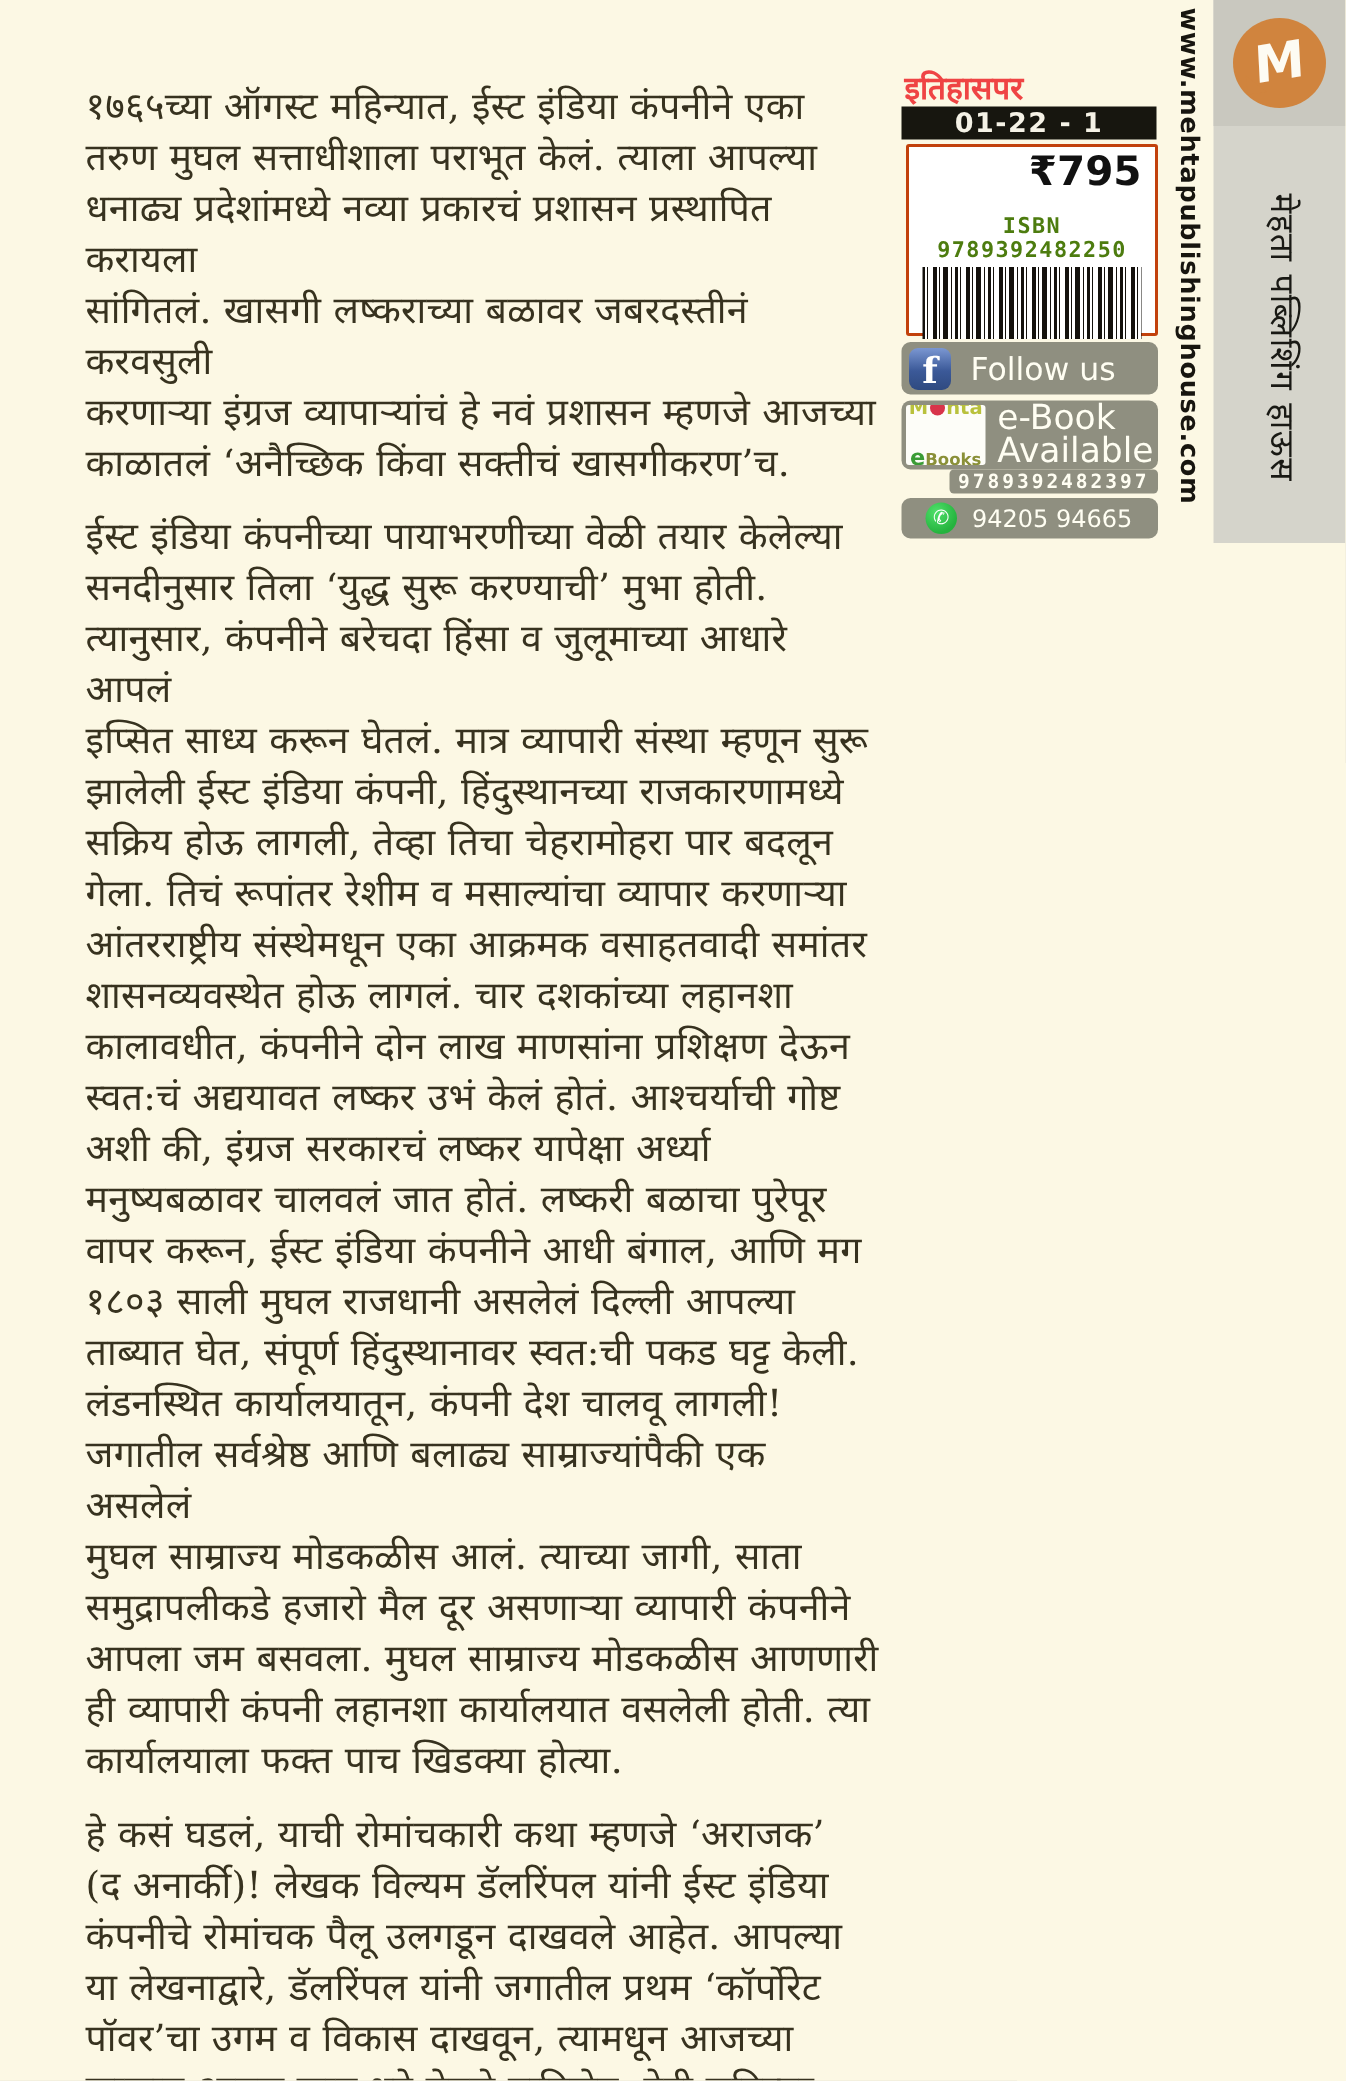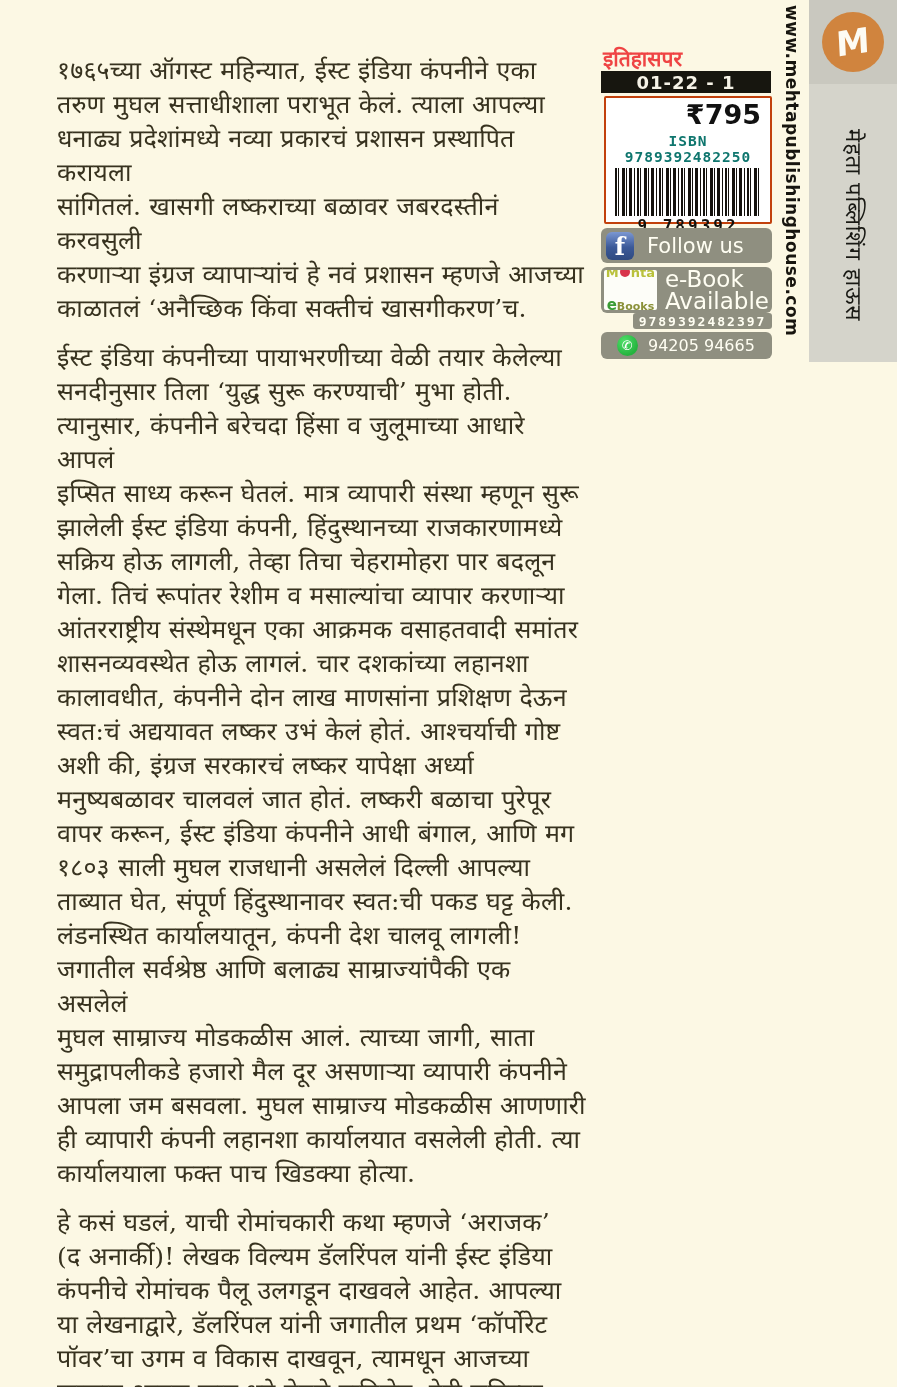--- a/index.html
+++ b/index.html
@@ -39,22 +39,22 @@
     position:absolute;left:604px;top:96px;width:168px;height:128px;
     background:#ffffff;border:2px solid #c2410c;border-radius:2px;
     box-sizing:border-box;padding:2px 7px 0 7px;
   }
   .price{
     text-align:right;font-size:27px;font-weight:bold;color:#111;
     line-height:30px;padding-right:2px;
   }
   .isbn-line{
     font-family:"DejaVu Sans Mono", monospace;
-    font-size:14.5px;font-weight:bold;color:#0f766e;
-    text-align:center;letter-spacing:1px;margin-top:3px;
+    font-size:14.5px;font-weight:bold;color:#4d7c0f;
+    text-align:center;letter-spacing:1px;margin-top:13px;
   }
   .barcode{
     height:48px;margin:3px 2px 0 2px;
     background:repeating-linear-gradient(90deg,
       #14110d 0 2px,#fff 2px 3px,
       #14110d 3px 4px,#fff 4px 7px,
       #14110d 7px 10px,#fff 10px 11px,
       #14110d 11px 12px,#fff 12px 14px,
       #14110d 14px 17px,#fff 17px 19px,
       #14110d 19px 20px,#fff 20px 22px);

